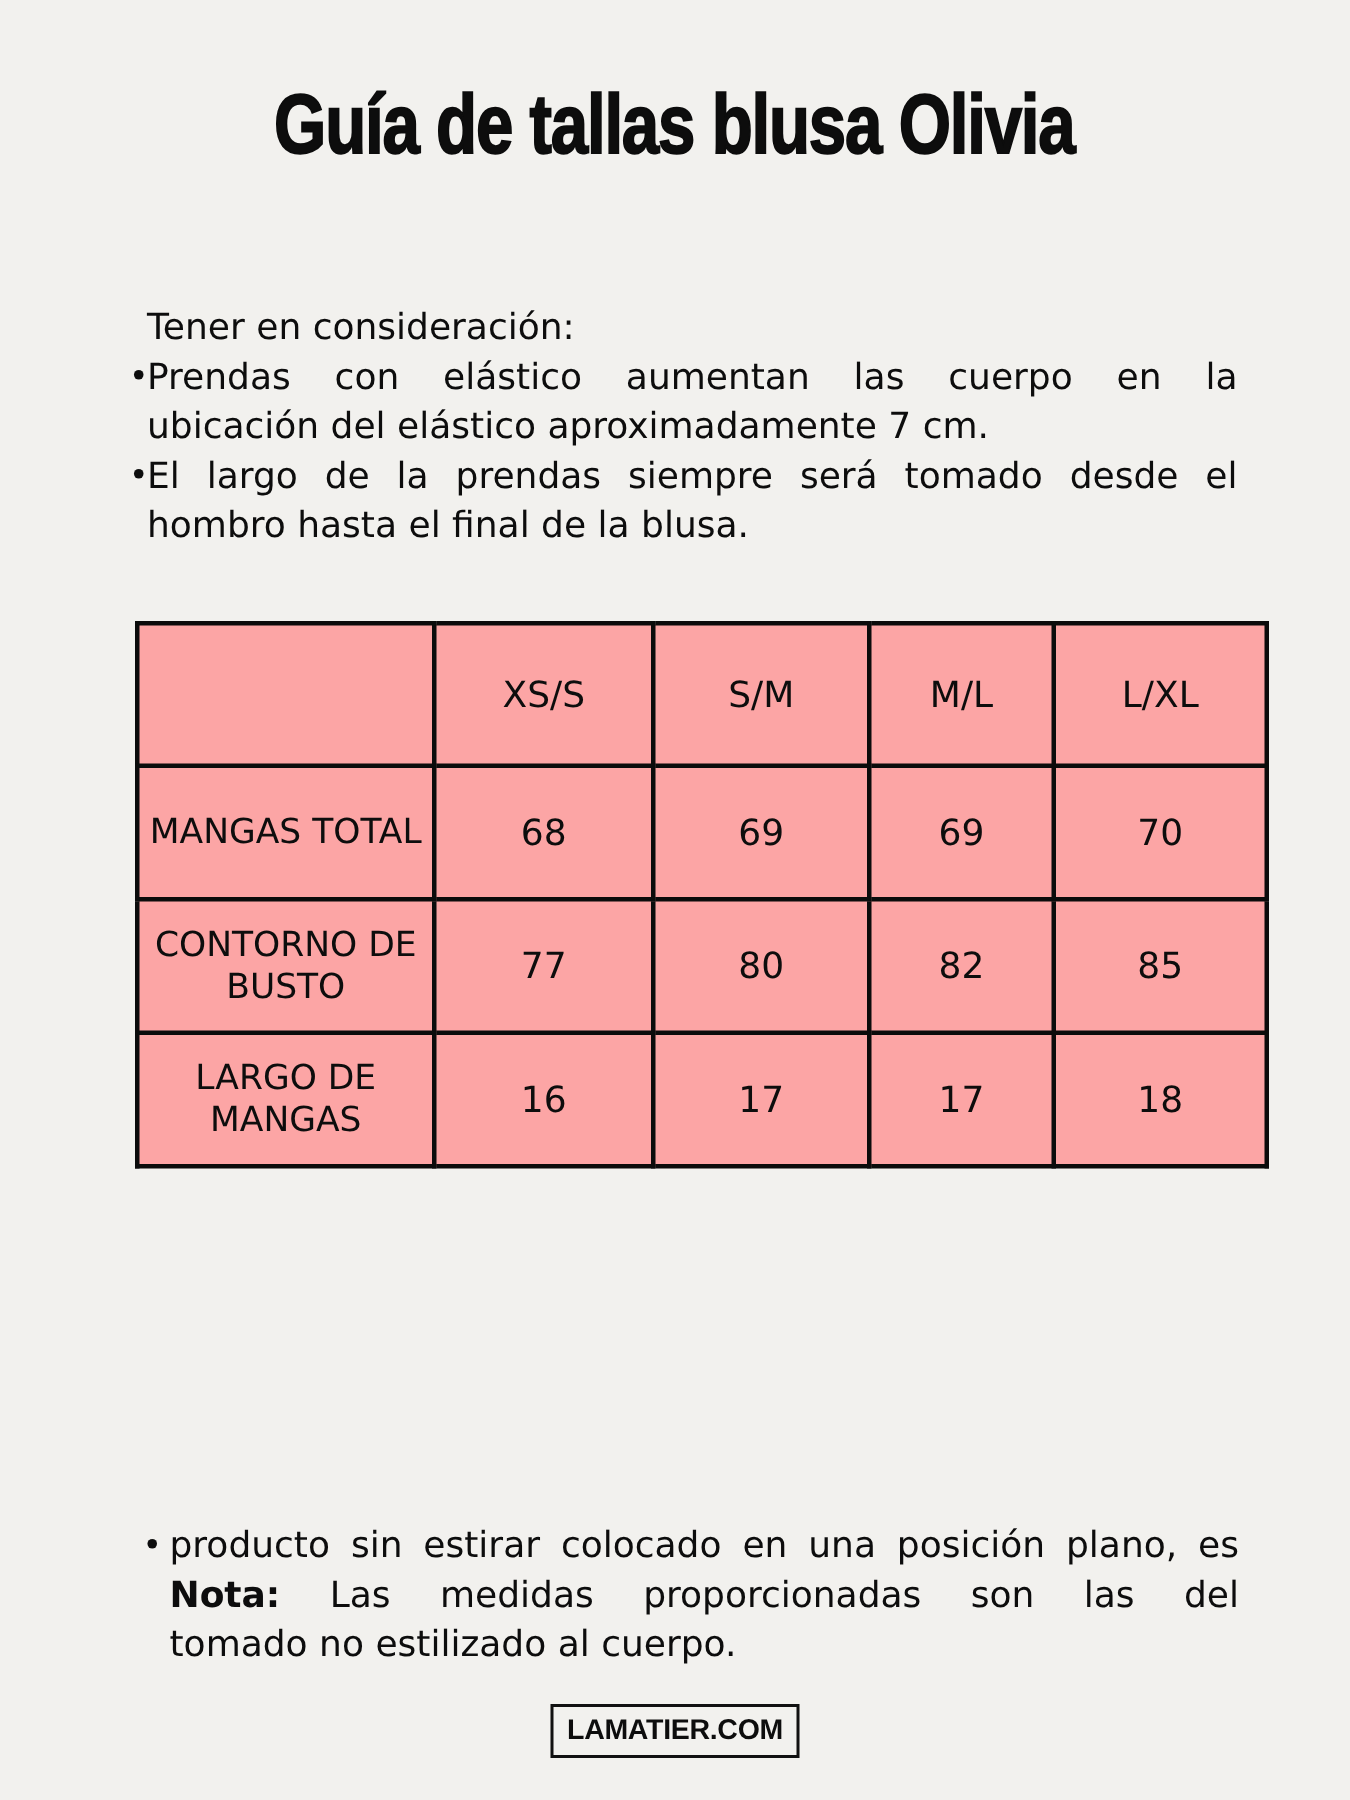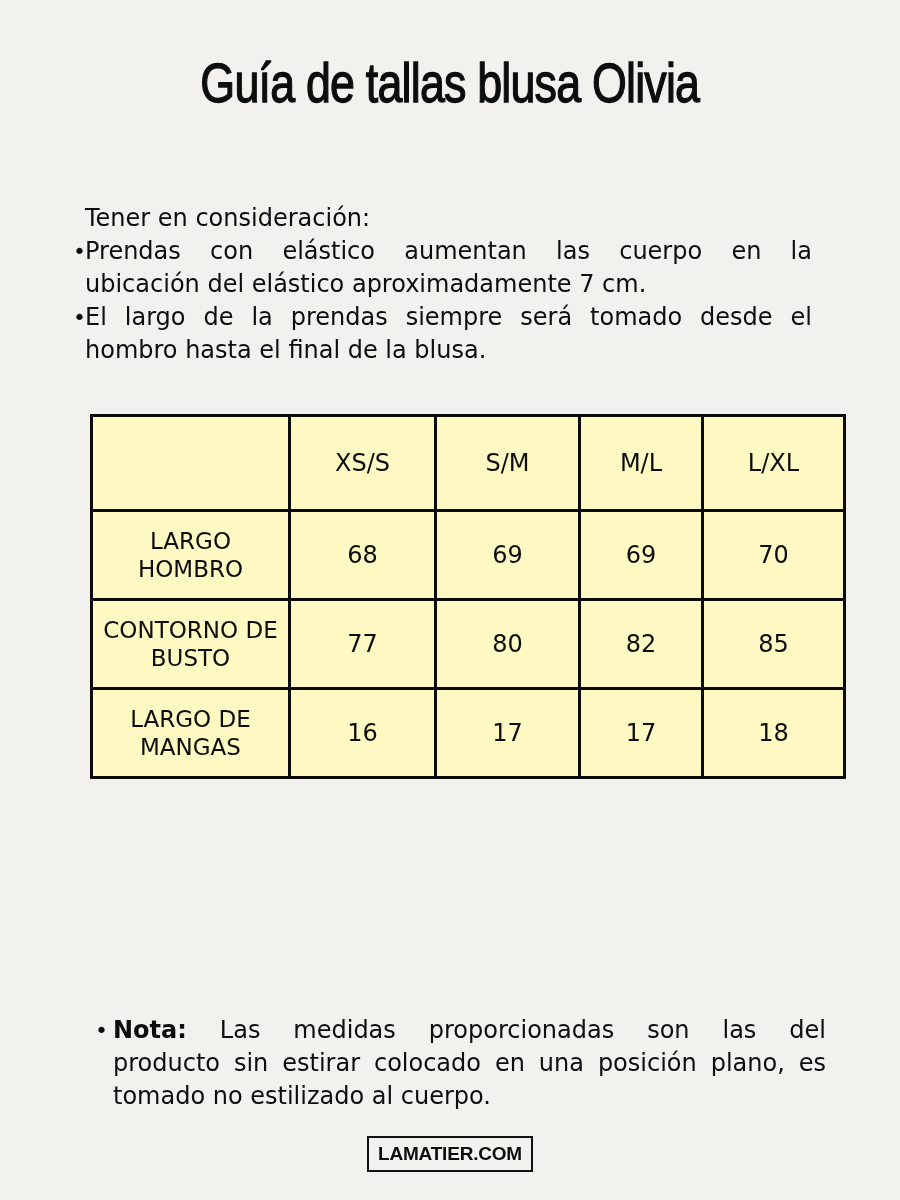--- a/index.html
+++ b/index.html
@@ -17,38 +17,38 @@
   }
 
   
   .page-title {
     position: absolute;
     top: 51px;
     left: 0;
     width: 900px;
     text-align: center;
     font-family: "Liberation Sans", sans-serif;
-    font-weight: normal;
+    font-weight: bold;
     font-size: 56px;
     line-height: 64px;
     letter-spacing: -1px;
     -webkit-text-stroke: 1.3px #0c0c0c;
     white-space: nowrap;
   }
   .title-inner {
     display: inline-block;
     transform: scaleX(0.8);
     transform-origin: 50% 50%;
   }
 
   
   .intro {
     position: absolute;
     top: 202px;
-    left: 73px;
+    left: 86px;
     width: 739px;
     font-size: 24px;
     line-height: 33px;
   }
   .intro-heading {
     padding-left: 12px;
   }
   .bitem {
     display: flex;
   }
@@ -73,21 +73,21 @@
     border-collapse: collapse;
     table-layout: fixed;
     font-size: 24px;
   }
   .size-table th, .size-table td {
     border: 3px solid #0b0b0b;
     text-align: center;
     vertical-align: middle;
     font-weight: normal;
     padding: 0 2px;
-    background: #fef9c3;
+    background: #fca5a5;
   }
   .size-table th { height: 92px; }
   .size-table td { height: 86px; }
   .row-label {
     font-size: 23px;
     line-height: 28px;
   }
 
   
   .note {
@@ -163,21 +163,21 @@
   </colgroup>
   <tbody>
       <tr>
     <th></th>
     <th>XS/S</th>
     <th>S/M</th>
     <th>M/L</th>
     <th>L/XL</th>
   </tr>
   <tr>
-    <td class="row-label">LARGO HOMBRO</td>
+    <td class="row-label">MANGAS TOTAL</td>
     <td>68</td>
     <td>69</td>
     <td>69</td>
     <td>70</td>
   </tr>
   <tr>
     <td class="row-label">CONTORNO DE BUSTO</td>
     <td>77</td>
     <td>80</td>
     <td>82</td>
@@ -189,22 +189,22 @@
     <td>17</td>
     <td>17</td>
     <td>18</td>
   </tr>
 </tbody>
   </table>
 
 <div class="note">
   <span class="note-mark">•</span>
   <div class="note-body">
+    <div class="jline">producto sin estirar colocado en una posición plano, es</div>
     <div class="jline"><span class="note-label">Nota:</span> <span>Las medidas proporcionadas son las del</span></div>
-    <div class="jline">producto sin estirar colocado en una posición plano, es</div>
     <div>tomado no estilizado al cuerpo.</div>
   </div>
 </div>
 
 <div class="brand">
   <div class="brand-box">
     <span>LAMATIER.COM</span>
   </div>
 </div>
 

